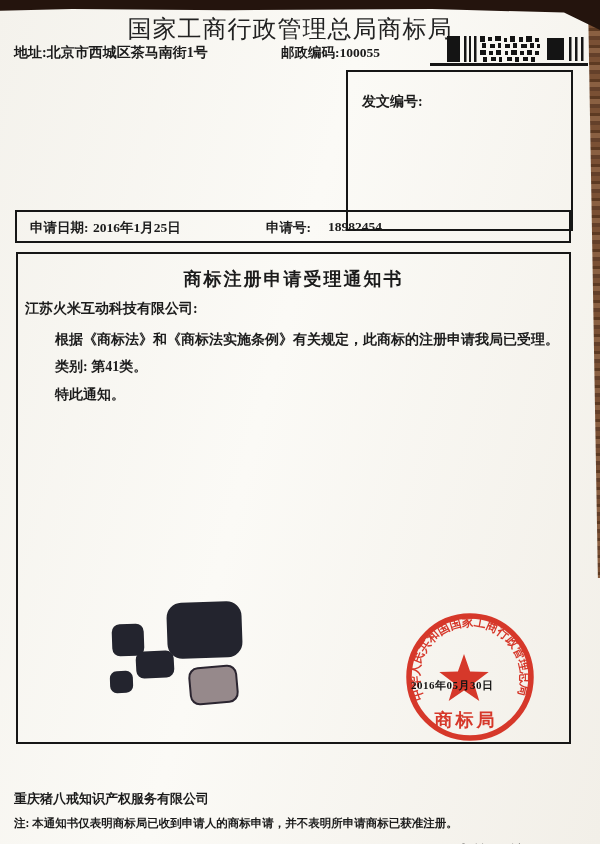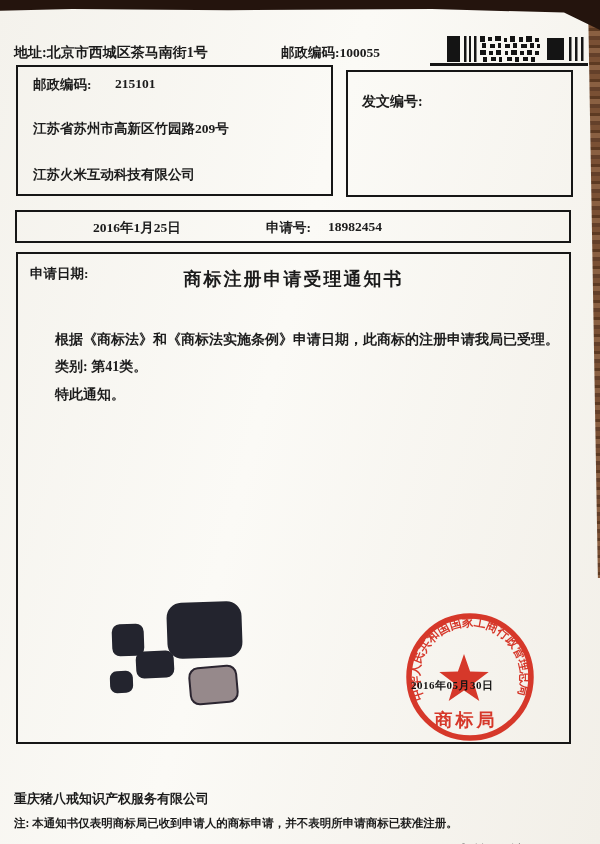--- a/index.html
+++ b/index.html
@@ -17,31 +17,31 @@
   
   .doc-title { position:absolute; left:0; top:13px; width:580px; text-align:center;
                font-size:24px; font-weight:400; letter-spacing:1px; color:#222; }
   .addr-row { position:absolute; left:14px; top:44px; font-size:14px; font-weight:700; white-space:nowrap; }
   .postal-hq { position:absolute; left:281px; top:44px; font-size:13.5px; font-weight:700; white-space:nowrap; }
   .barcode { position:absolute; left:447px; top:36px; }
   .barcode-underline { position:absolute; left:430px; top:63px; width:158px; height:2.5px; background:#151515; }
   
   .box { position:absolute; border:2px solid #161616; background:transparent; }
   .recipient-box { left:16px; top:65px; width:317px; height:131px; }
-  .docnum-box   { left:346px; top:70px; width:227px; height:127px; }
+  .docnum-box   { left:346px; top:70px; width:227px; height:161px; }
   .app-bar      { left:15px; top:210px; width:556px; height:33px; }
   .notice-box   { left:16px; top:252px; width:555px; height:492px;padding-left:12px; }
   .t { position:absolute; white-space:nowrap; font-weight:700; color:#1c1c1c; }
   .recipient-box .r1l { left:15px; top:9px;  font-size:13.5px; }
   .recipient-box .r1v { left:97px; top:9px;  font-size:13.5px; }
   .recipient-box .r2  { left:15px; top:53px; font-size:13.5px; }
   .recipient-box .r3  { left:15px; top:99px; font-size:13.5px; }
   .docnum-box .lab { left:14px; top:21px; font-size:14px; }
   .docnum-box .val { left:40px; top:64px; font-size:14.5px; font-weight:600; letter-spacing:.4px; }
-  .app-bar .dl { left:13px;  top:7px; font-size:13.5px;margin-top:46px; }
+  .app-bar .dl { left:13px;  top:7px; font-size:13.5px; }
   .app-bar .dv { left:76px;  top:7px; font-size:13.5px; }
   .app-bar .nl { left:249px; top:7px; font-size:13.5px; }
   .app-bar .nv { left:311px; top:7px; font-size:13.5px; }
   .notice-title { position:absolute; left:0; top:13px; width:100%; text-align:center;
                   font-size:18px; font-weight:600; letter-spacing:2px; white-space:nowrap; }
   .salutation { left:7px;  top:46px;  font-size:14px; }
   .bline1     { left:37px; top:77px;  font-size:14px; }
   .bline2     { left:37px; top:104px; font-size:14px; }
   .bline3     { left:37px; top:132px; font-size:14px; }
   
@@ -63,20 +63,21 @@
   .page-ind { position:absolute; right:16px; top:16px; font-size:16px; font-weight:700;margin-top:10px; }
 </style>
 </head>
 <body>
 
 <div class="frame">
 
   <div class="scan-top"></div>
   <div class="scan-right"></div>
 
+  <div class="doc-title">国家工商行政管理总局商标局</div>
   <div class="addr-row">地址:北京市西城区茶马南街1号</div>
   <div class="postal-hq">邮政编码:100055</div>
 
   <svg class="barcode" width="140" height="26" viewBox="0 0 140 26">
     <g fill="#141414">
       <rect x="0" y="0" width="13" height="26"></rect>
       <rect x="17" y="0" width="2.5" height="26"></rect>
         <rect x="22" y="0" width="2" height="26"></rect>
         <rect x="27" y="0" width="2.5" height="26"></rect>
       <rect x="33" y="0" width="5" height="6"></rect>
@@ -111,41 +112,36 @@
         <rect x="76" y="21" width="5" height="4"></rect>
         <rect x="84" y="21" width="4" height="5"></rect>
       <rect x="100" y="2" width="17" height="22"></rect>
       <rect x="122" y="1" width="2.5" height="24"></rect>
         <rect x="128" y="1" width="2.5" height="24"></rect>
         <rect x="134" y="1" width="2.5" height="24"></rect>
     </g>
   </svg>
   <div class="barcode-underline"></div>
 
-  <div class="box recipient-box">
-    <span class="t r1l">邮政编码:</span>
-    <span class="t r1v">215101</span>
-    <span class="t r2">江苏省苏州市高新区竹园路209号</span>
-    <span class="t r3">江苏火米互动科技有限公司</span>
-  </div>
 
   <div class="box docnum-box">
     <span class="t lab">发文编号:</span>
   </div>
 
   <div class="box app-bar">
     <span class="t dl">申请日期:</span>
     <span class="t dv">2016年1月25日</span>
     <span class="t nl">申请号:</span>
     <span class="t nv">18982454</span>
   </div>
 
   <div class="box notice-box">
     <div class="notice-title">商标注册申请受理通知书</div>
-    <span class="t bline1">根据《商标法》和《商标法实施条例》申请日期，此商标的注册申请我局已受理。</span>
+    <span class="t salutation">江苏火米互动科技有限公司:</span>
+    <span class="t bline1">根据《商标法》和《商标法实施条例》有关规定，此商标的注册申请我局已受理。</span>
     <span class="t bline2">类别: 第41类。</span>
     <span class="t bline3">特此通知。</span>
 
     <div class="logo-shape ls-dark ls2"></div>
     <div class="logo-shape ls-dark ls1"></div>
     <div class="logo-shape ls-dark ls3"></div>
     <div class="logo-shape ls-dark ls4"></div>
     <div class="logo-shape ls5"></div>
 
     <svg class="seal" width="132" height="132" viewBox="0 0 132 132">

